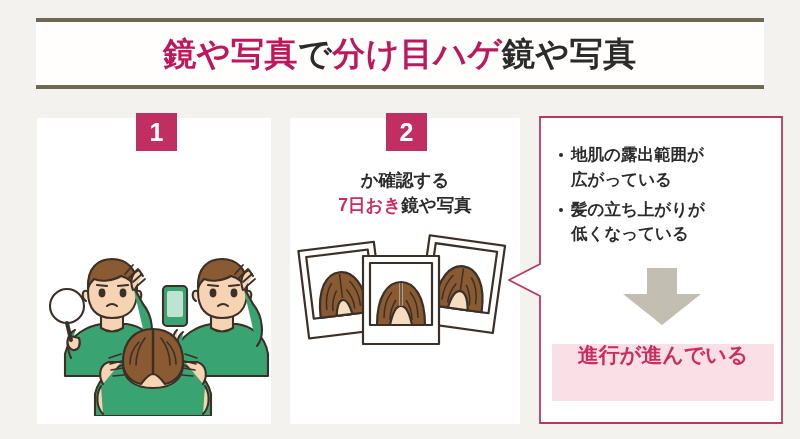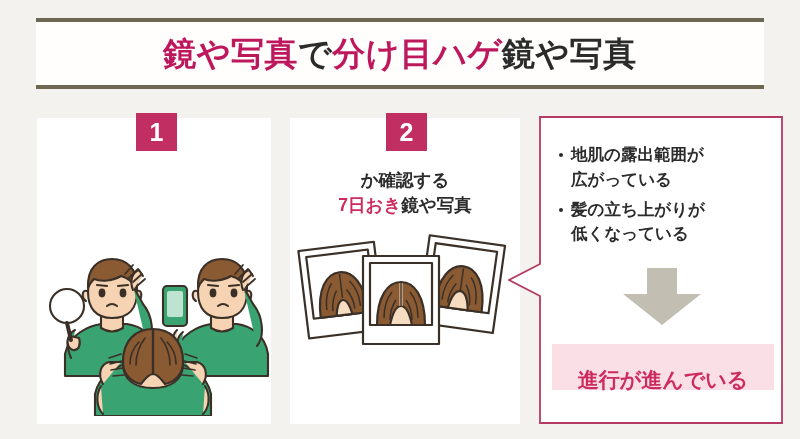--- a/index.html
+++ b/index.html
@@ -71,23 +71,23 @@
     content:"";position:absolute;left:1px;top:11px;
     width:4px;height:4px;border-radius:50%;background:#2b2b2b;
   }
   .bullets ul{margin:0;padding:0;}
 
   .arrow-down{
     position:absolute;left:50%;top:152px;transform:translateX(-50%);
   }
 
   .result-box{
-    position:absolute;left:12px;top:228px;width:222px;height:46px;
+    position:absolute;left:12px;top:228px;width:222px;height:57px;
     background:#fadfe7;
-    display:flex;align-items:flex-end;justify-content:center;
+    display:flex;align-items:flex-start;justify-content:center;
   }
   .result-text{
     font-size:21px;font-weight:bold;color:#cc2b5e;line-height:1;
   }
 </style>
 </head>
 <body>
 
 <div class="stage">
 

